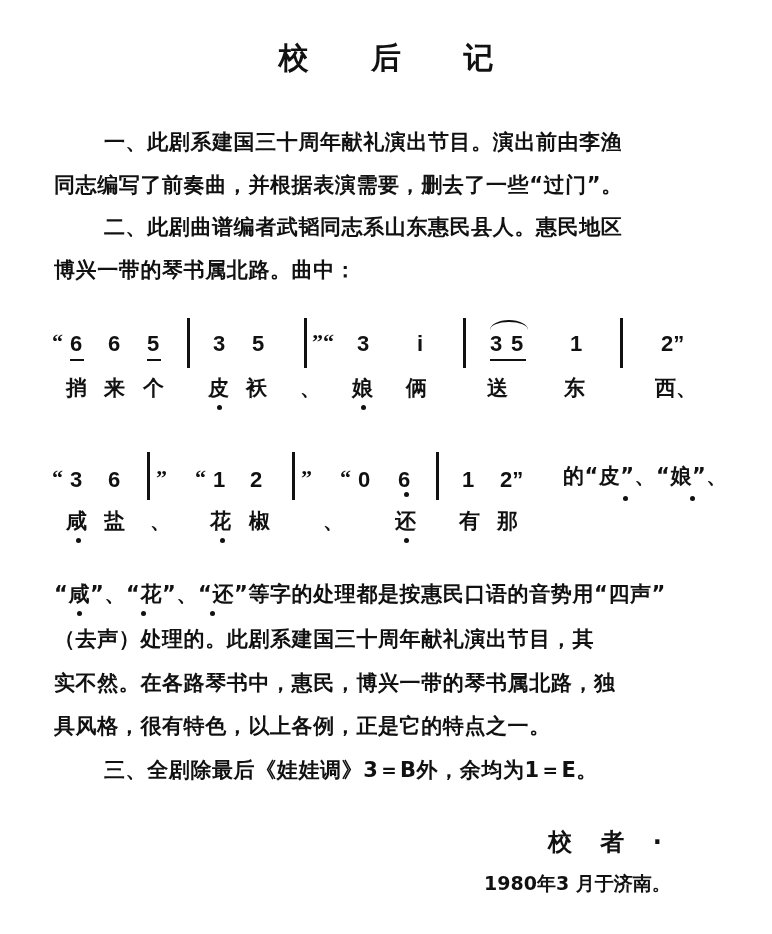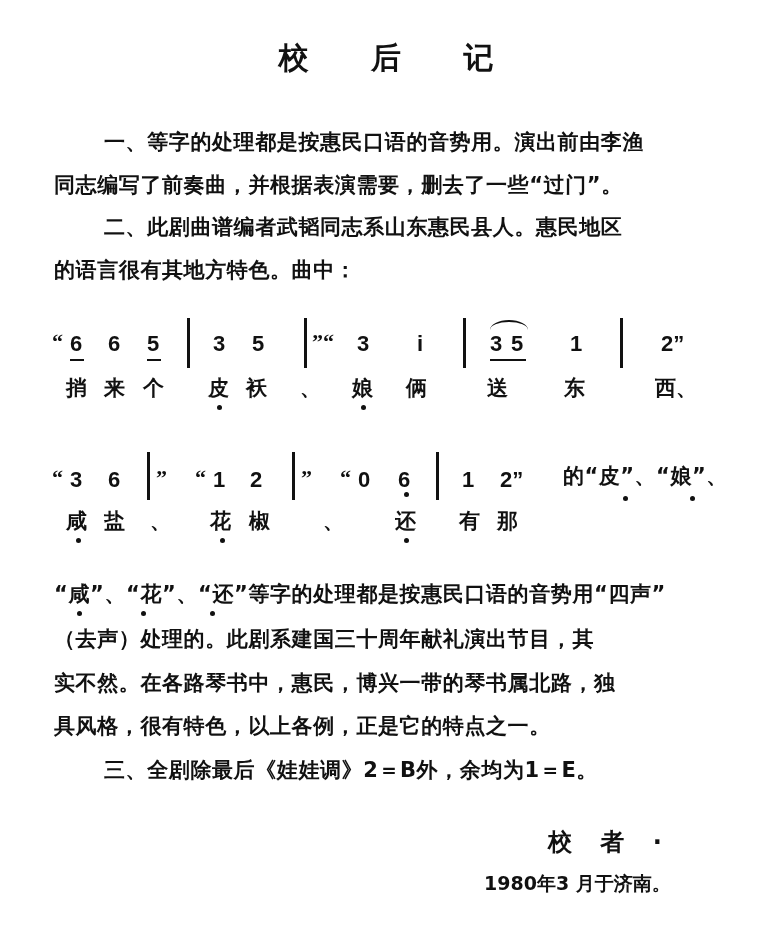--- a/index.html
+++ b/index.html
@@ -73,25 +73,25 @@
     }
     .sig {
       font-size: 24px;
     }
   </style>
 </head>
 <body>
 
 <div class="abs title">校 后 记</div>
 
-<div class="abs para-line" style="left:104px; top:128px;">一、等字的处理都是按惠民口语的音势用。演出前由李渔</div>
+<div class="abs para-line" style="left:104px; top:128px;">一、此剧系建国三十周年献礼演出节目。演出前由李渔</div>
 <div class="abs para-line" style="left:54px; top:171px;text-align:center;">同志编写了前奏曲，并根据表演需要，删去了一些“过门”。</div>
 
 <div class="abs para-line" style="left:104px; top:213px;">二、此剧曲谱编者武韬同志系山东惠民县人。惠民地区</div>
-<div class="abs para-line" style="left:54px; top:256px;">的语言很有其地方特色。曲中：</div>
+<div class="abs para-line" style="left:54px; top:256px;">博兴一带的琴书属北路。曲中：</div>
 
 <div>
   <span class="quote" style="left:52px; top:330px;">“</span>
   <span class="num" style="left:70px; top:332px;">6</span>
   <div class="underline" style="left:70px; top:359px; width:14px;"></div>
   <span class="num" style="left:108px; top:332px;">6</span>
   <span class="num" style="left:147px; top:332px;">5</span>
   <div class="underline" style="left:147px; top:359px; width:14px;"></div>
   <div class="bar" style="left:187px; top:318px; height:50px;"></div>
   <span class="num" style="left:213px; top:332px;">3</span>
@@ -161,16 +161,16 @@
 </div>
 
 <div class="abs para-line" style="left:54px; top:580px;">“咸”、“花”、“还”等字的处理都是按惠民口语的音势用“四声”</div>
 <div class="dot" style="left:77px; top:611px;"></div>
 <div class="dot" style="left:141px; top:611px;"></div>
 <div class="dot" style="left:210px; top:611px;"></div>
 <div class="abs para-line" style="left:54px; top:625px;">（去声）处理的。此剧系建国三十周年献礼演出节目，其</div>
 <div class="abs para-line" style="left:54px; top:669px;">实不然。在各路琴书中，惠民，博兴一带的琴书属北路，独</div>
 <div class="abs para-line" style="left:54px; top:712px;">具风格，很有特色，以上各例，正是它的特点之一。</div>
 
-<div class="abs para-line" style="left:104px; top:756px;">三、全剧除最后《娃娃调》2＝B外，余均为1＝E。</div>
+<div class="abs para-line" style="left:104px; top:756px;">三、全剧除最后《娃娃调》3＝B外，余均为1＝E。</div>
 
 <div class="abs sig" style="left:548px; top:826px; letter-spacing:10px;">校  者 ·</div>
 <div class="abs sig" style="left:484px; top:871px; font-size:19px;">1980年3 月于济南。</div>
 
 </body></html>

